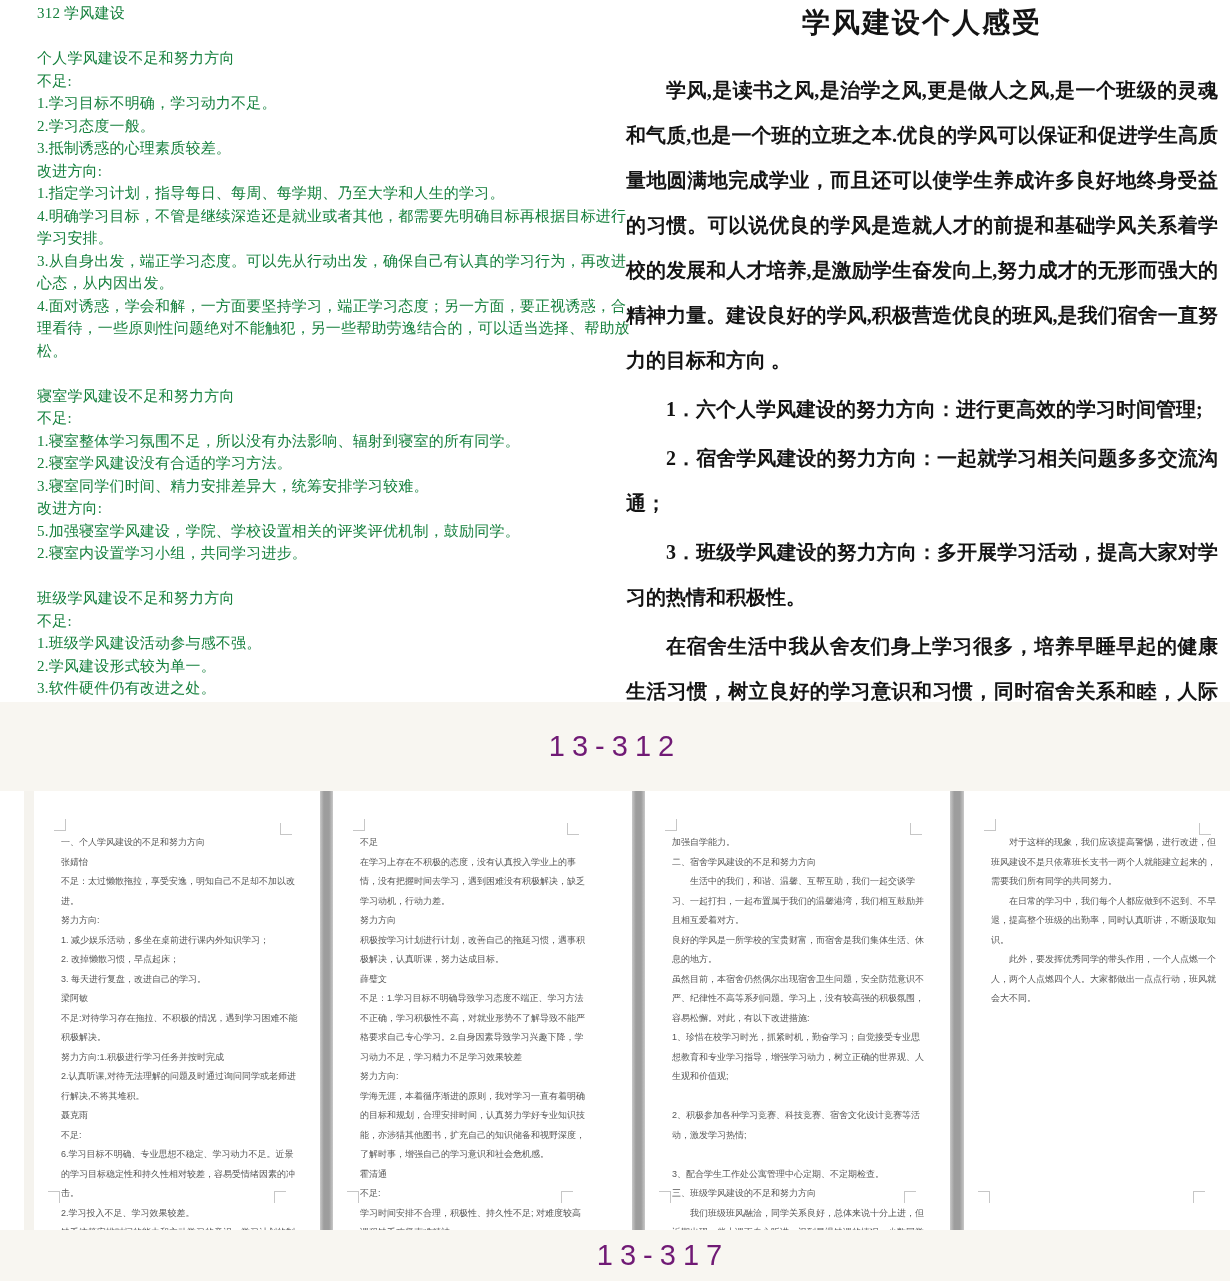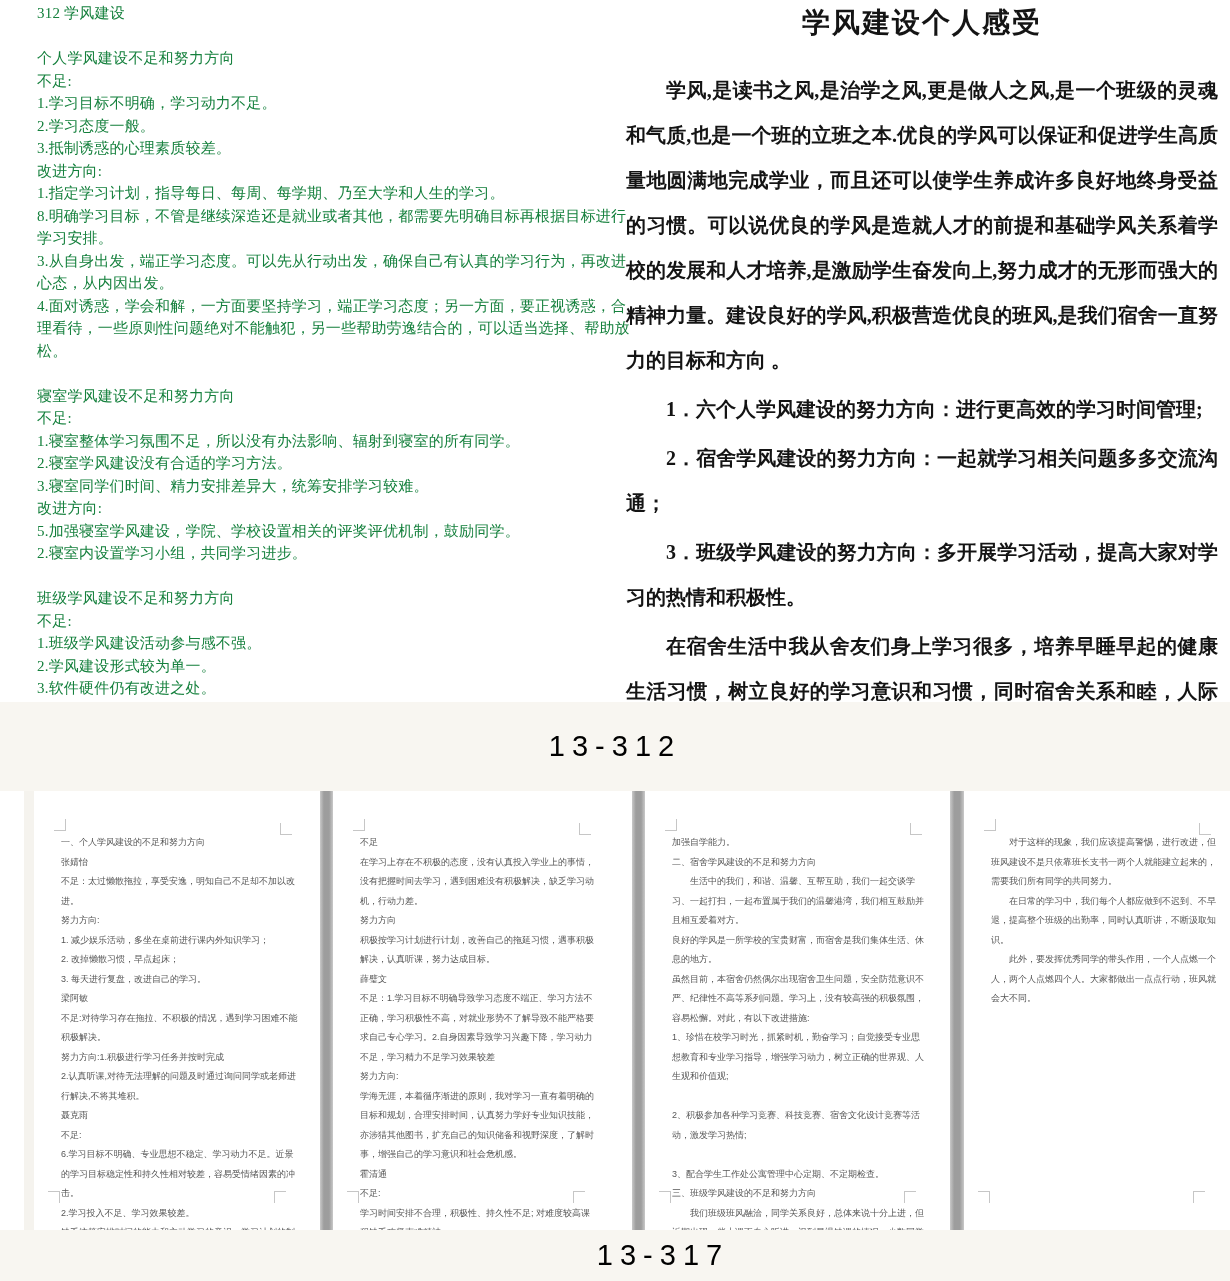--- a/index.html
+++ b/index.html
@@ -15,30 +15,30 @@
   .lline.blank{min-height:22.5px;}
   .right-col{position:absolute;left:622px;top:4px;width:600px;color:#141414;}
   .r-title{margin:0 0 26px 0;text-align:center;font-size:28px;font-weight:700;letter-spacing:2px;}
   .rpara{margin:4px;font-size:20px;line-height:45px;font-weight:600;text-align:justify;text-indent:2em;}
   
   .band{position:absolute;left:0;width:1230px;background:#f8f6f1;display:flex;align-items:center;justify-content:center;}
   .band-top{top:702px;height:89px;}
   .band-bottom{top:1230px;height:51px;padding-left:48px;}
   .band-label{
     font-family:"Liberation Sans","DejaVu Sans",sans-serif;
-    font-size:29px;color:#000000;letter-spacing:7px;
+    font-size:29px;color:#701a75;letter-spacing:7px;
   }
   
   .thumbs{position:absolute;left:0;top:791px;width:1230px;height:439px;background:#ffffff;margin-left:24px;}
   .edge-strip{position:absolute;top:0;height:439px;background:#f5f3ee;}
   .edge-strip.left{left:0;width:10px;}
   .edge-strip.right{left:1215px;width:15px;}
   .page{position:absolute;top:2px;height:422px;background:#ffffff;}
   .page.p1{left:10px;width:286px;}
-  .page.p2{left:309px;width:274px;padding-left:12px;}
+  .page.p2{left:309px;width:274px;}
   .page.p3{left:621px;width:305px;}
   .page.p4{left:940px;width:275px;}
   .sep{position:absolute;top:0;height:439px;width:13px;
        background:linear-gradient(to right,#c9c9c9,#9d9d9d 30%,#9d9d9d 70%,#c9c9c9);}
   .sep.s1{left:296px;}
   .sep.s2{left:608px;}
   .sep.s3{left:926px;width:14px;}
   .ptext{position:absolute;left:27px;right:22px;top:40px;
          font-family:"Liberation Sans","DejaVu Sans",sans-serif;
          font-size:9px;line-height:19.5px;color:#565656;}
@@ -57,21 +57,21 @@
   <div class="left-col">
       <p class="lline">312 学风建设</p>
       <p class="lline blank"></p>
       <p class="lline">个人学风建设不足和努力方向</p>
       <p class="lline">不足:</p>
       <p class="lline">1.学习目标不明确，学习动力不足。</p>
       <p class="lline">2.学习态度一般。</p>
       <p class="lline">3.抵制诱惑的心理素质较差。</p>
       <p class="lline">改进方向:</p>
       <p class="lline">1.指定学习计划，指导每日、每周、每学期、乃至大学和人生的学习。</p>
-      <p class="lline">8.明确学习目标，不管是继续深造还是就业或者其他，都需要先明确目标再根据目标进行学习安排。</p>
+      <p class="lline">4.明确学习目标，不管是继续深造还是就业或者其他，都需要先明确目标再根据目标进行学习安排。</p>
       <p class="lline">3.从自身出发，端正学习态度。可以先从行动出发，确保自己有认真的学习行为，再改进心态，从内因出发。</p>
       <p class="lline">4.面对诱惑，学会和解，一方面要坚持学习，端正学习态度；另一方面，要正视诱惑，合理看待，一些原则性问题绝对不能触犯，另一些帮助劳逸结合的，可以适当选择、帮助放松。</p>
       <p class="lline blank"></p>
       <p class="lline">寝室学风建设不足和努力方向</p>
       <p class="lline">不足:</p>
       <p class="lline">1.寝室整体学习氛围不足，所以没有办法影响、辐射到寝室的所有同学。</p>
       <p class="lline">2.寝室学风建设没有合适的学习方法。</p>
       <p class="lline">3.寝室同学们时间、精力安排差异大，统筹安排学习较难。</p>
       <p class="lline">改进方向:</p>
       <p class="lline">5.加强寝室学风建设，学院、学校设置相关的评奖评优机制，鼓励同学。</p>

